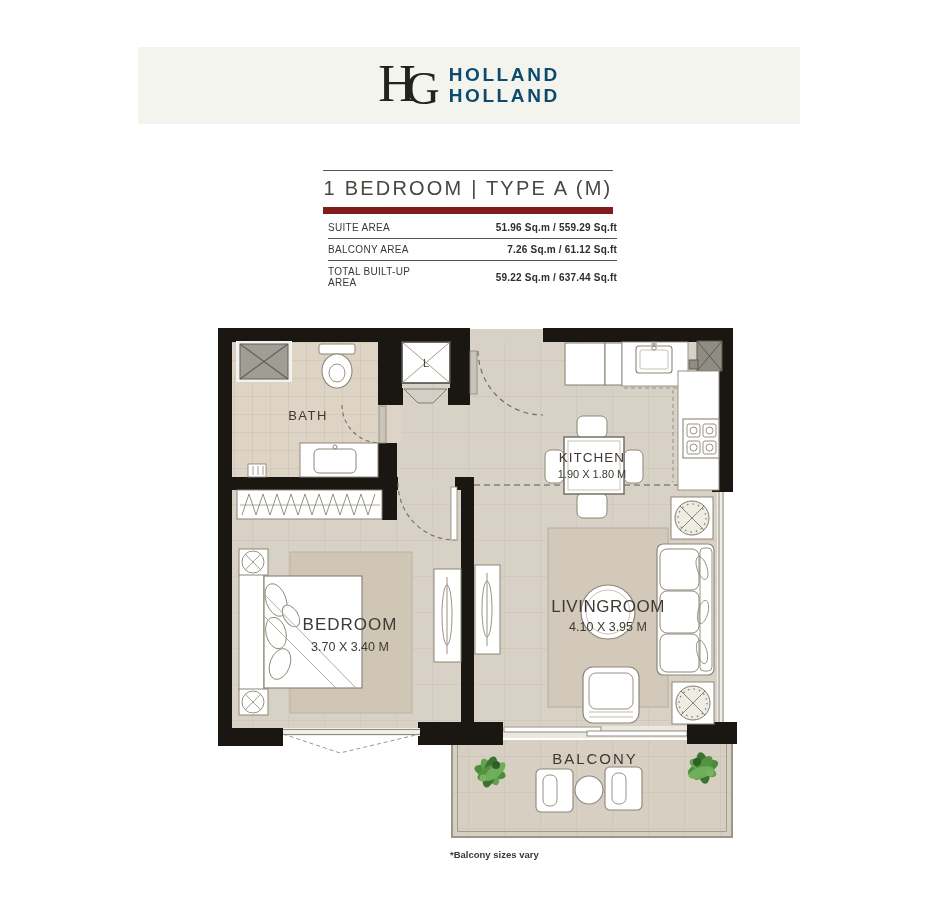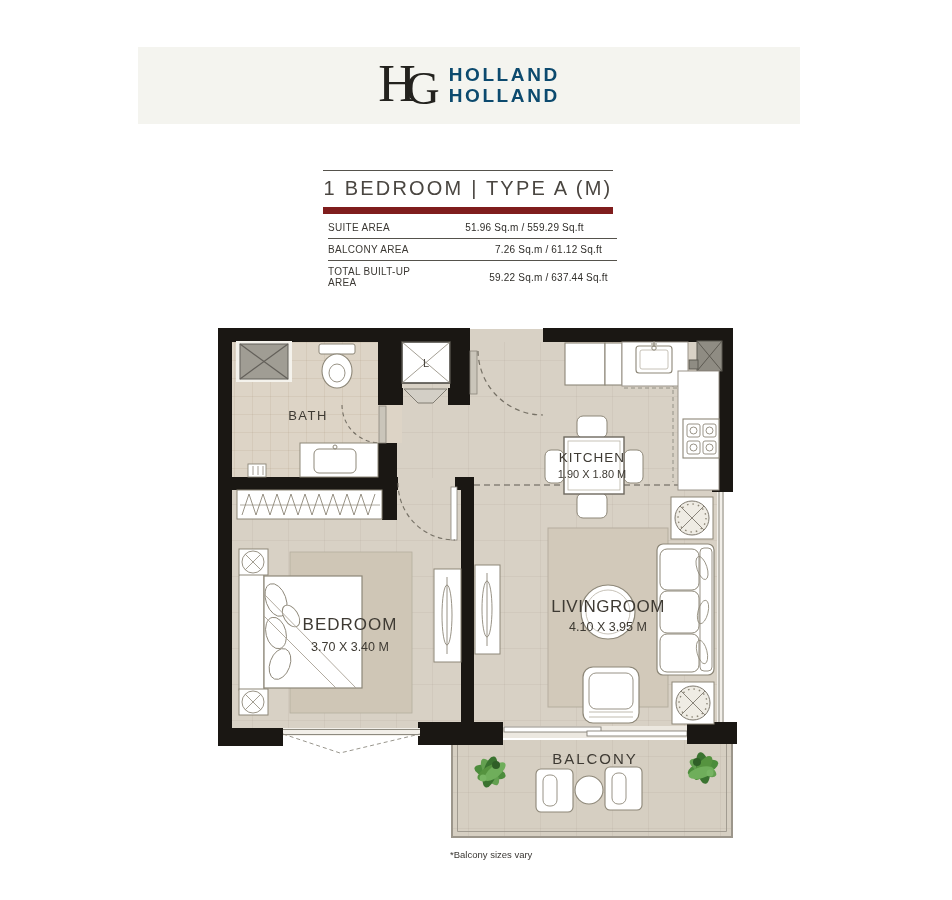--- a/index.html
+++ b/index.html
@@ -19,27 +19,27 @@
   .title-block{position:absolute;left:323px;top:170px;width:290px;
                border-top:1px solid #55524c;border-bottom:7px solid #7f1d1d;
                padding:6px 0 7px;text-align:center;
                font-size:20px;letter-spacing:2.2px;color:#4a4641;}
 
   
   .area-table{position:absolute;left:328px;top:217px;width:289px;font-size:10px;}
   .area-row{display:flex;align-items:center;padding:5px 0;}
   .area-row + .area-row{border-top:1px solid #55524c;gap:48px;}
   .area-label{width:104px;text-align:left;letter-spacing:.3px;color:#3b3833;}
-  .area-value{flex:1;text-align:center;font-weight:normal;color:#2f2d29;letter-spacing:.2px;}
+  .area-value{flex:1;text-align:right;font-weight:bold;color:#2f2d29;letter-spacing:.2px;}
 
   
   .plan-svg{position:absolute;left:210px;top:320px;width:535px;height:530px;}
   .plan-label{font-family:"Liberation Sans",sans-serif;fill:#3e3a33;}
 
-  .footnote{position:absolute;left:450px;top:849px;font-size:9.5px;font-weight:normal;color:#3a3733;}
+  .footnote{position:absolute;left:450px;top:849px;font-size:9.5px;font-weight:bold;color:#3a3733;}
 </style>
 </head>
 <body>
 
 <div id="page">
 
   <div class="header-band">
     <div class="logo">
       <div class="monogram">
         <span class="mono-h">H</span>

